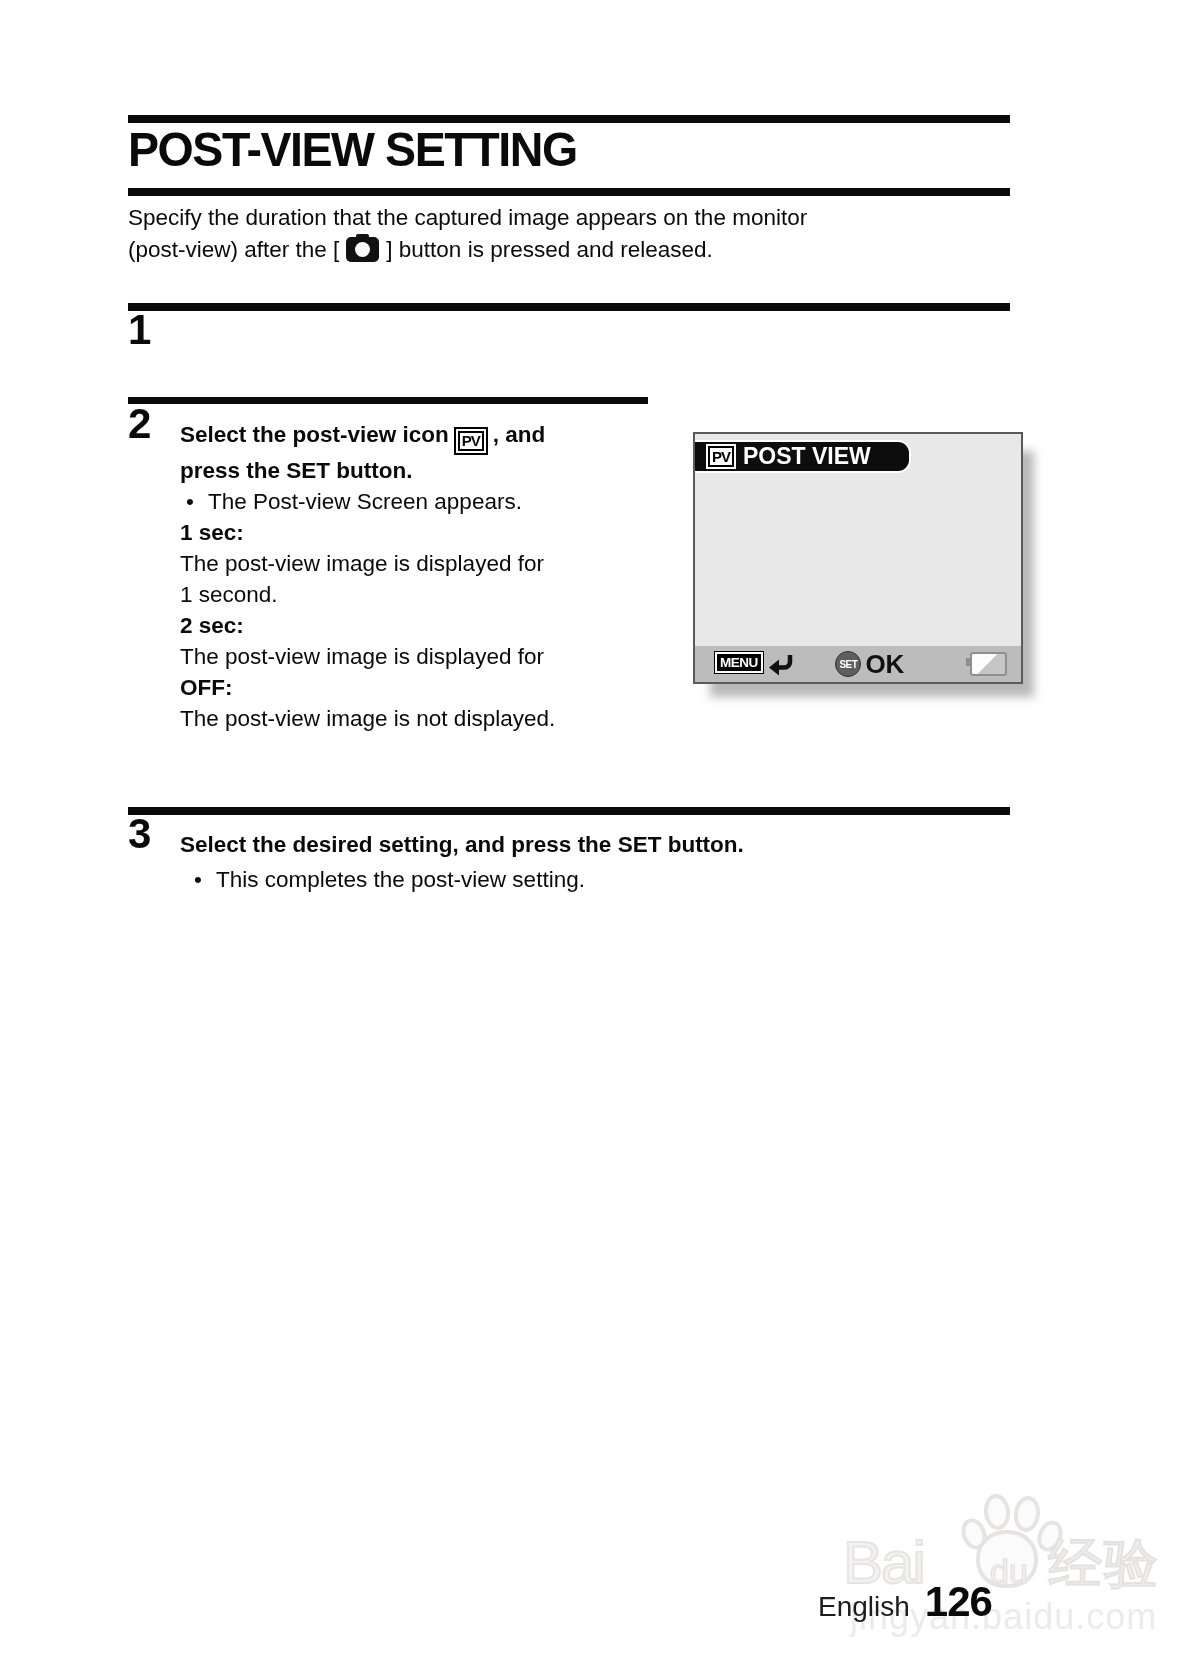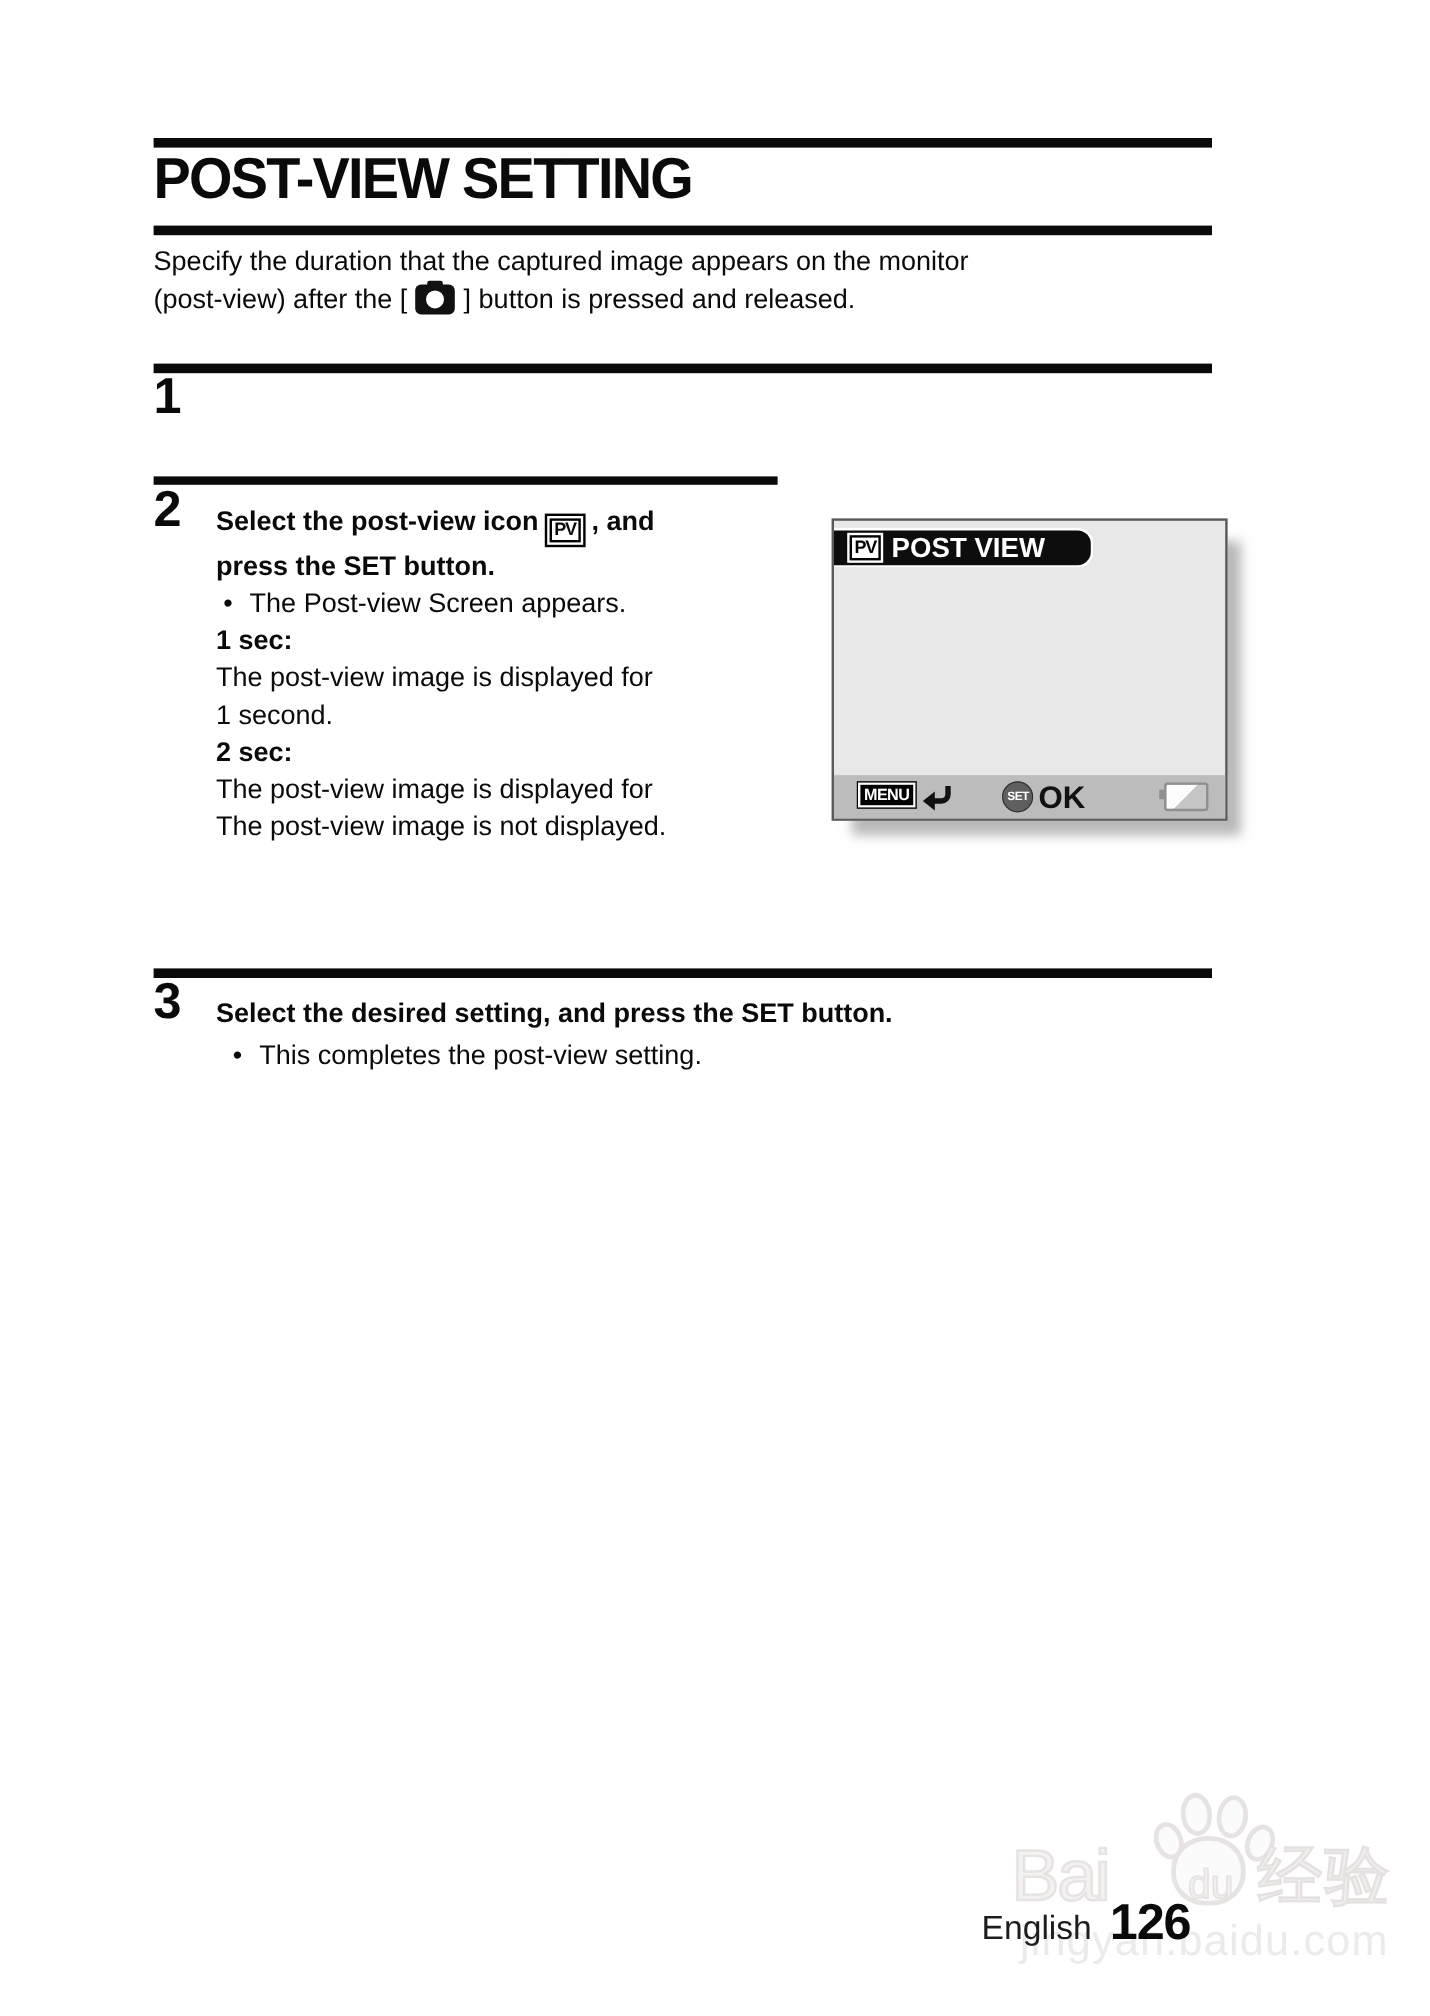--- a/index.html
+++ b/index.html
@@ -160,20 +160,21 @@
       <div><span>Select the post-view icon</span><span class="pv-inline"><span class="pv-in">PV</span></span><span>, and</span></div>
       <div>press the SET button.</div>
     </div>
     <div class="body-text bullet">The Post-view Screen appears.</div>
     <div class="body-text">
       <div class="step-head">1 sec:</div>
       <div>The post-view image is displayed for</div>
       <div>1 second.</div>
       <div class="step-head">2 sec:</div>
       <div>The post-view image is displayed for</div>
+      <div class="step-head">OFF:</div>
       <div>The post-view image is not displayed.</div>
     </div>
   </div>
 
   <div class="screen">
     <div class="screen-titlebar">
       <span class="pv-badge">PV</span>
       <span class="screen-title">POST VIEW</span>
     </div>
     <div class="screen-bottombar">

